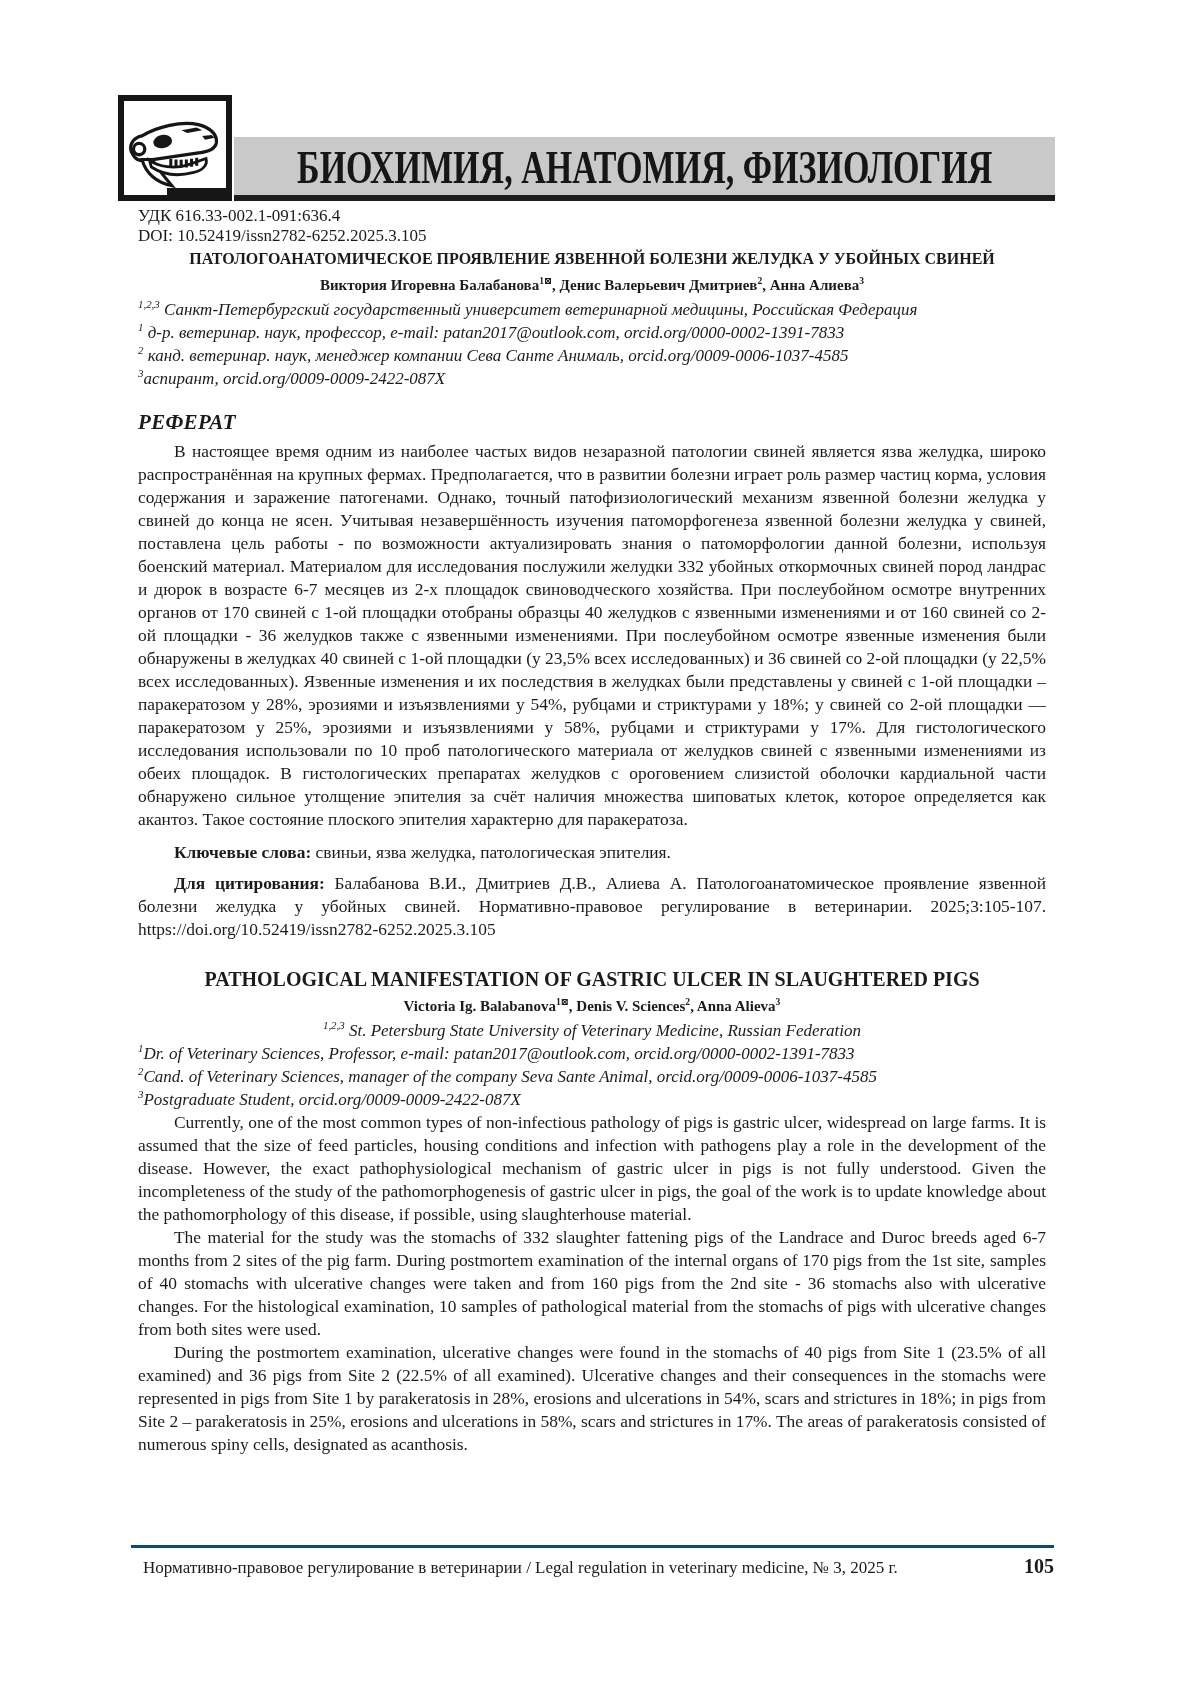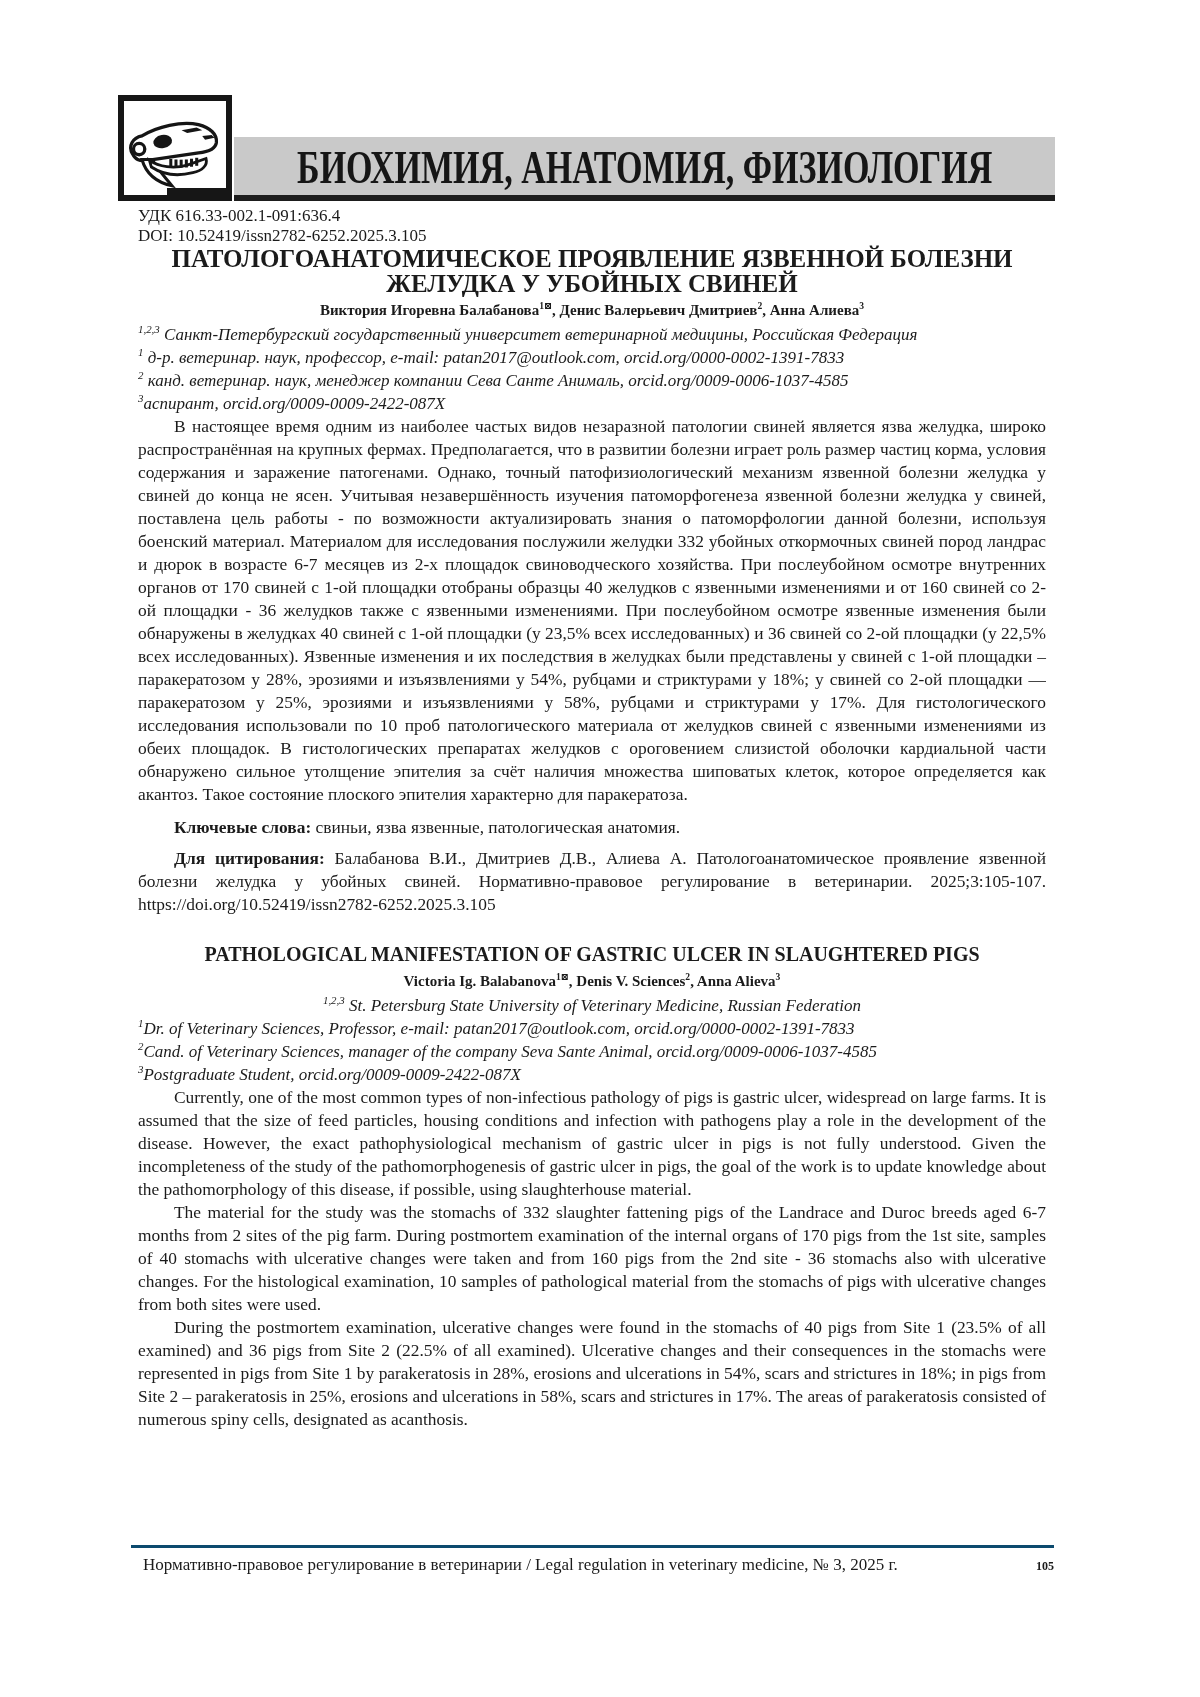--- a/index.html
+++ b/index.html
@@ -38,21 +38,21 @@
 
   
   .meta { position:absolute; left:138px; top:206px; font-size:17px; line-height:20px; }
 
   
   .content {
     position:absolute; left:138px; top:246px; width:908px;
     font-size:17.4px; line-height:23px;
   }
   .ru-title, .en-title {
-    font-weight:bold; font-size:25px; line-height:25px;
+    font-weight:bold; font-size:16px; line-height:25px;
     text-align:center; margin:0;
   }
   .en-title { font-size:20px; margin-top:26px; }
   .authors { text-align:center; font-weight:bold; font-size:15px; margin:3px 0 1px; }
   .sup { font-size:64%; vertical-align:super; line-height:0; }
   .affiliations { font-style:italic; font-size:17px; line-height:23px; }
   .affil-row { margin:0; }
   .affil-row.centered { text-align:center; }
   .sec-h {
     font-weight:bold; font-style:italic; font-size:21px; line-height:25px;
@@ -66,21 +66,21 @@
 
   
   .footer {
     position:absolute; left:131px; right:146px; top:1545px;
     border-top:3px solid #0c4a6e;
     padding-top:7px;
     font-size:17px;
     display:flex; align-items:baseline;
   }
   .footer-journal { margin-left:12px; }
-  .footer-page { margin-left:auto; font-weight:bold; font-size:12px; }
+  .footer-page { margin-left:auto; font-weight:bold; font-size:20px; }
 </style>
 </head>
 <body>
 
 <div class="masthead">
   <div class="logo-box">
     <svg viewBox="0 0 104 94" aria-hidden="true">
       <path d="M8 50 C3 42 8 33 18 31 C34 21 60 15 78 19 C90 22 98 29 97 38 C96 45 88 48 78 49 C58 52 38 55 24 57 C14 58 11 56 8 50 Z" fill="#ffffff" stroke="#151515" stroke-width="3.5"></path>
       <circle cx="15" cy="45" r="6" fill="#ffffff" stroke="#151515" stroke-width="3.5"></circle>
       <ellipse cx="40" cy="37" rx="10" ry="7" fill="#151515" transform="rotate(-10 40 37)"></ellipse>
@@ -117,24 +117,25 @@
     <span>Виктория Игоревна Балабанова</span><span class="sup">1</span><span class="sup">⊠</span><span>, Денис Валерьевич Дмитриев</span><span class="sup">2</span><span>, Анна Алиева</span><span class="sup">3</span>
   </div>
 
   <div class="affiliations">
     <div class="affil-row"><span class="sup">1,2,3</span><span> Санкт-Петербургский государственный университет ветеринарной медицины, Российская Федерация</span></div>
     <div class="affil-row"><span class="sup">1</span><span> д-р. ветеринар. наук, профессор, e-mail: patan2017@outlook.com, orcid.org/0000-0002-1391-7833</span></div>
     <div class="affil-row"><span class="sup">2</span><span> канд. ветеринар. наук, менеджер компании Сева Санте Анималь, orcid.org/0009-0006-1037-4585</span></div>
     <div class="affil-row"><span class="sup">3</span><span>аспирант, orcid.org/0009-0009-2422-087X</span></div>
   </div>
 
+  <div class="sec-h">РЕФЕРАТ</div>
 
   <p class="para">В настоящее время одним из наиболее частых видов незаразной патологии свиней является язва желудка, широко распространённая на крупных фермах. Предполагается, что в развитии болезни играет роль размер частиц корма, условия содержания и заражение патогенами. Однако, точный патофизиологический механизм язвенной болезни желудка у свиней до конца не ясен. Учитывая незавершённость изучения патоморфогенеза язвенной болезни желудка у свиней, поставлена цель работы - по возможности актуализировать знания о патоморфологии данной болезни, используя боенский материал. Материалом для исследования послужили желудки 332 убойных откормочных свиней пород ландрас и дюрок в возрасте 6-7 месяцев из 2-х площадок свиноводческого хозяйства. При послеубойном осмотре внутренних органов от 170 свиней с 1-ой площадки отобраны образцы 40 желудков с язвенными изменениями и от 160 свиней со 2-ой площадки - 36 желудков также с язвенными изменениями. При послеубойном осмотре язвенные изменения были обнаружены в желудках 40 свиней с 1-ой площадки (у 23,5% всех исследованных) и 36 свиней со 2-ой площадки (у 22,5% всех исследованных). Язвенные изменения и их последствия в желудках были представлены у свиней с 1-ой площадки – паракератозом у 28%, эрозиями и изъязвлениями у 54%, рубцами и стриктурами у 18%; у свиней со 2-ой площадки — паракератозом у 25%, эрозиями и изъязвлениями у 58%, рубцами и стриктурами у 17%. Для гистологического исследования использовали по 10 проб патологического материала от желудков свиней с язвенными изменениями из обеих площадок. В гистологических препаратах желудков с ороговением слизистой оболочки кардиальной части обнаружено сильное утолщение эпителия за счёт наличия множества шиповатых клеток, которое определяется как акантоз. Такое состояние плоского эпителия характерно для паракератоза.</p>
 
-  <p class="kw"><span class="b">Ключевые слова:</span><span> свиньи, язва язвенные, патологическая анатомия.</span></p>
+  <p class="kw"><span class="b">Ключевые слова:</span><span> свиньи, язва желудка, патологическая эпителия.</span></p>
 
   <p class="cite"><span class="b">Для цитирования:</span><span> Балабанова В.И., Дмитриев Д.В., Алиева А. Патологоанатомическое проявление язвенной болезни желудка у убойных свиней. Нормативно-правовое регулирование в ветеринарии. 2025;3:105-107. https://doi.org/10.52419/issn2782-6252.2025.3.105</span></p>
 
   <h2 class="en-title">PATHOLOGICAL MANIFESTATION OF GASTRIC ULCER IN SLAUGHTERED PIGS</h2>
 
   <div class="authors">
     <span>Victoria Ig. Balabanova</span><span class="sup">1</span><span class="sup">⊠</span><span>, Denis V. Sciences</span><span class="sup">2</span><span>, Anna Alieva</span><span class="sup">3</span>
   </div>
 
   <div class="affiliations">

